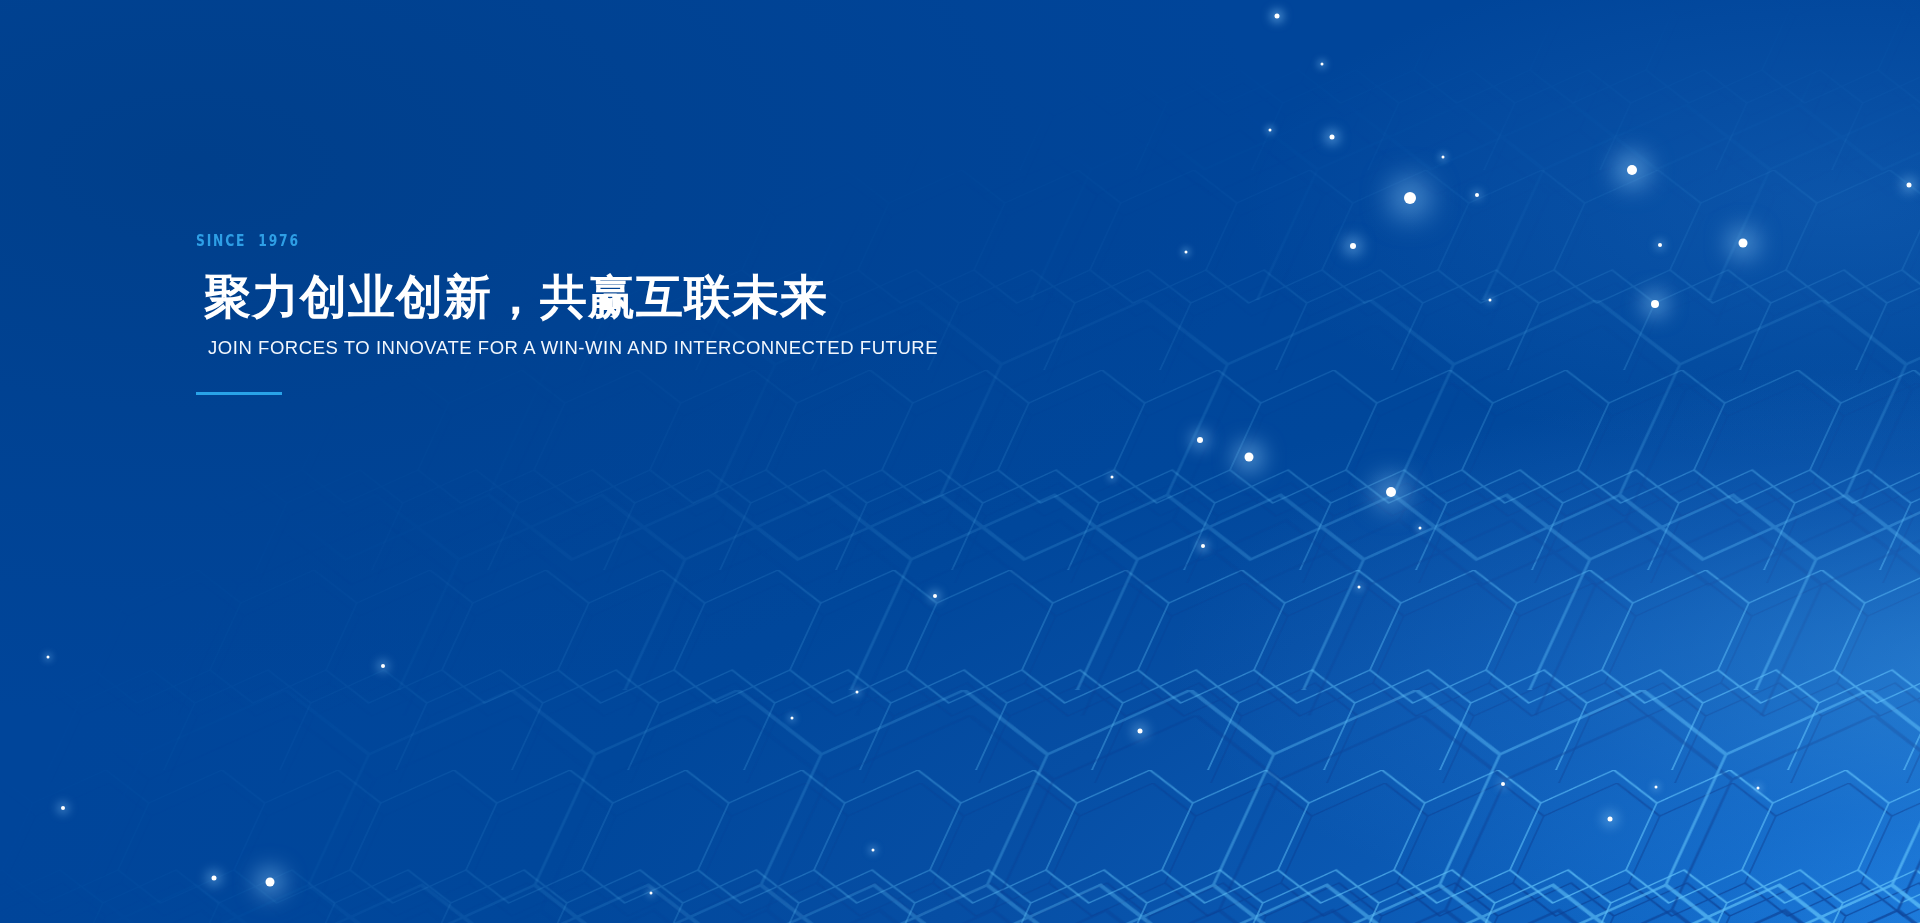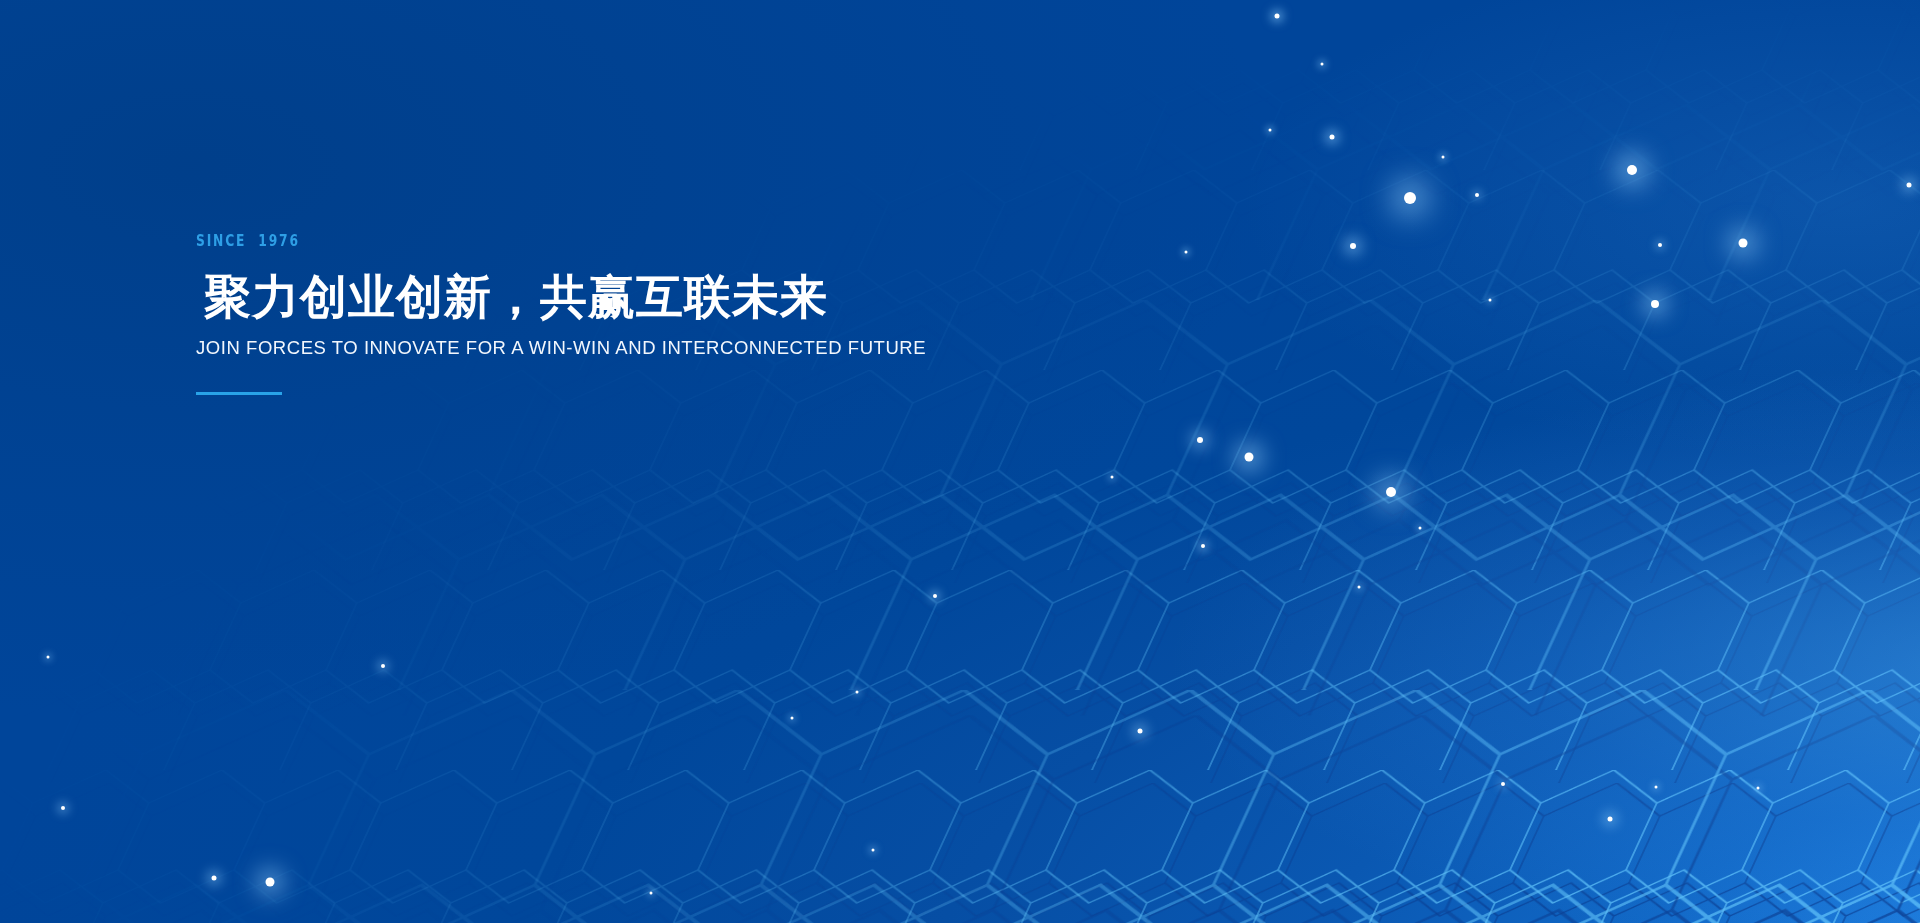--- a/index.html
+++ b/index.html
@@ -91,21 +91,21 @@
     margin: 0 0 14px 8px;
     white-space: nowrap;
   }
 
   .subhead {
     font-family: "Liberation Sans", sans-serif;
     font-size: 18.5px;
     font-weight: 400;
     letter-spacing: 0.55px;
     color: #f2f7fd;
-    margin: 0;
+    margin: 12px;
     white-space: nowrap;
   }
 
   .rule {
     margin-top: 33px;
     width: 86px;
     height: 3px;
     background: #29a3e8;
   }
 </style>

